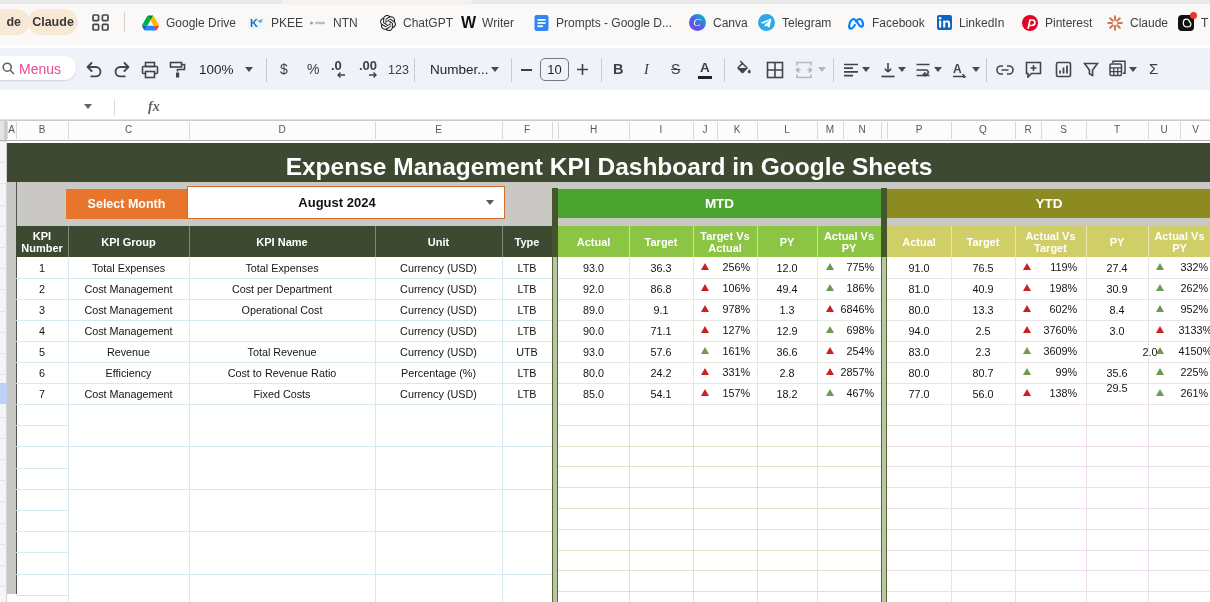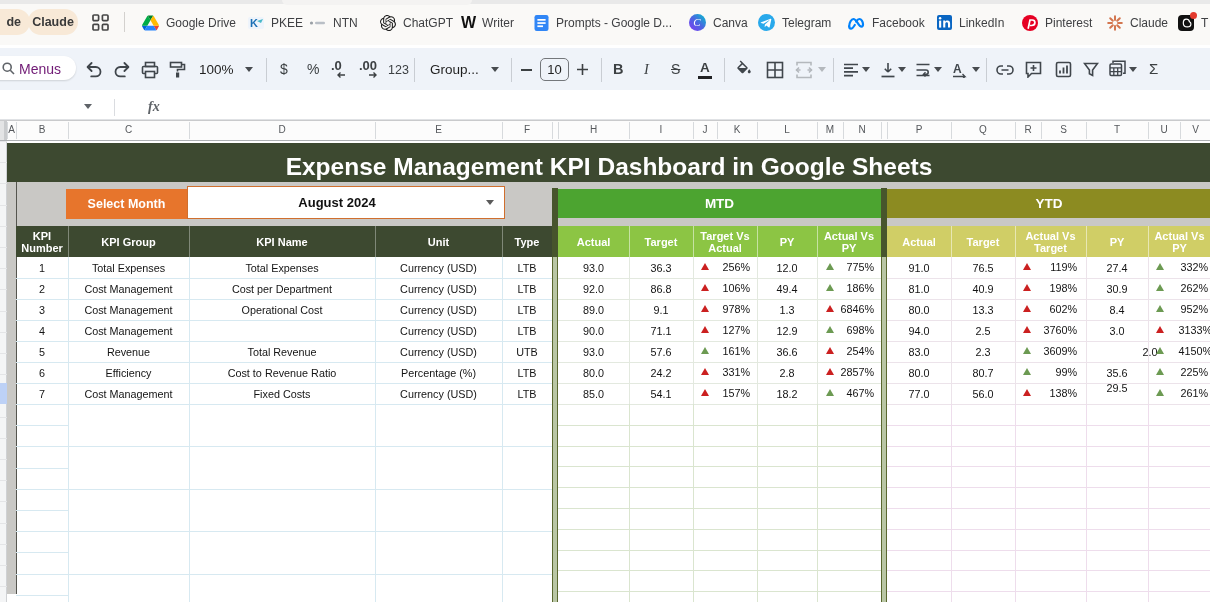--- a/index.html
+++ b/index.html
@@ -148,21 +148,21 @@
         </svg><span style="position:absolute;right:-3px;top:-3px;width:7px;height:7px;border-radius:50%;background:#e33a2e"></span></span>
       <span>T</span>
     </div>
 <div class="ab" style="left:0;top:45px;width:1210px;height:50px;background:#fff"></div>
 <div class="ab" style="left:0;top:48px;width:1210px;height:42px;background:#eff3f9"></div>
 <div class="ab" style="left:-14px;top:56px;width:90px;height:24px;background:#fff;border-radius:12px;box-shadow:0 1px 2px rgba(0,0,0,.14)"></div>
 <svg class="ab" style="left:2px;top:62px" width="13" height="13" viewBox="0 0 13 13">
       <circle cx="5.2" cy="5.2" r="4" fill="none" stroke="#5f6368" stroke-width="1.6"></circle>
       <line x1="8.3" y1="8.3" x2="12" y2="12" stroke="#5f6368" stroke-width="1.6"></line>
     </svg>
-<div class="ab" style="left:19px;top:61px;font-size:14px;color:#701a75">Menus</div>
+<div class="ab" style="left:19px;top:61px;font-size:14px;color:#ec4899">Menus</div>
 <svg class="ab" style="left:85px;top:60px" width="18" height="18" viewBox="0 0 18 18">
       <path d="M2.8 7h8a4.7 4.7 0 0 1 0 9.4H6.2" fill="none" stroke="#40464c" stroke-width="1.8" stroke-linecap="round"></path>
       <path d="M6.6 3 2.6 7l4 4" fill="none" stroke="#40464c" stroke-width="1.8" stroke-linecap="round" stroke-linejoin="round"></path>
     </svg>
 <svg class="ab" style="left:113px;top:60px" width="18" height="18" viewBox="0 0 18 18">
       <path d="M15.2 7h-8a4.7 4.7 0 0 0 0 9.4h4.6" fill="none" stroke="#40464c" stroke-width="1.8" stroke-linecap="round"></path>
       <path d="M11.4 3l4 4-4 4" fill="none" stroke="#40464c" stroke-width="1.8" stroke-linecap="round" stroke-linejoin="round"></path>
     </svg>
 <svg class="ab" style="left:141px;top:61px" width="18" height="18" viewBox="0 0 18 18">
       <rect x="4.5" y="1.5" width="9" height="4" fill="none" stroke="#40464c" stroke-width="1.6"></rect>
@@ -182,21 +182,21 @@
 <div class="ab" style="left:331px;top:58px;font-size:13px;font-weight:bold;color:#3c4043">.0</div>
 <svg class="ab" style="left:336px;top:72px" width="10" height="8" viewBox="0 0 10 8">
       <path d="M9 3H2M4.5 0.5 2 3l2.5 2.5" fill="none" stroke="#3c4043" stroke-width="1.4"></path>
     </svg>
 <div class="ab" style="left:359px;top:58px;font-size:13px;font-weight:bold;color:#3c4043">.00</div>
 <svg class="ab" style="left:368px;top:72px" width="10" height="8" viewBox="0 0 10 8">
       <path d="M1 3h7M5.5 0.5 8 3 5.5 5.5" fill="none" stroke="#3c4043" stroke-width="1.4"></path>
     </svg>
 <div class="ab" style="left:388px;top:63px;font-size:12.5px;color:#3c4043">123</div>
 <div class="tdiv" style="left:414px"></div>
-<div class="ab" style="left:430px;top:62px;font-size:13.5px;color:#1f1f1f">Group...</div>
+<div class="ab" style="left:430px;top:62px;font-size:13.5px;color:#1f1f1f">Number...</div>
 <div class="car" style="left:491px;top:67px"></div>
 <div class="tdiv" style="left:511px"></div>
 <div class="ab" style="left:521px;top:69px;width:11px;height:1.6px;background:#3c4043"></div>
 <div class="ab" style="left:540px;top:58px;width:29px;height:23px;border:1.5px solid #74777b;border-radius:5px;display:flex;align-items:center;justify-content:center;font-size:13px;color:#1f1f1f">10</div>
 <svg class="ab" style="left:576px;top:63px" width="13" height="13" viewBox="0 0 13 13">
       <path d="M6.5 1v11M1 6.5h11" stroke="#3c4043" stroke-width="1.6"></path>
     </svg>
 <div class="tdiv" style="left:601px"></div>
 <div class="ab" style="left:613px;top:61px;font-size:14.5px;font-weight:bold;color:#3c4043">B</div>
 <div class="ab" style="left:644px;top:61px;font-size:14.5px;font-style:italic;color:#3c4043;font-family:'Liberation Serif',serif">I</div>

